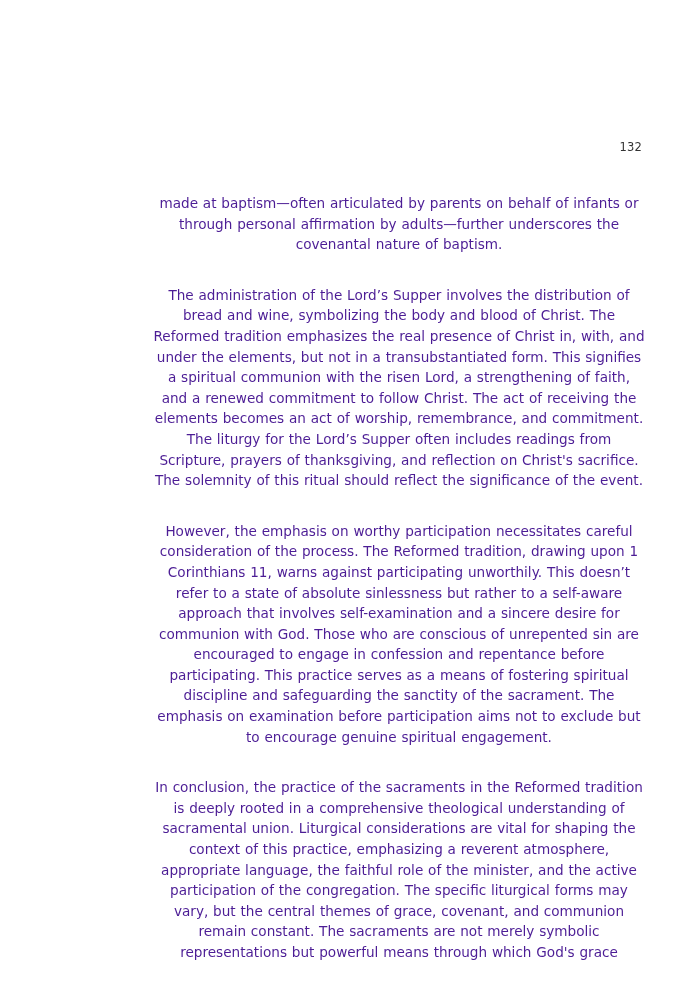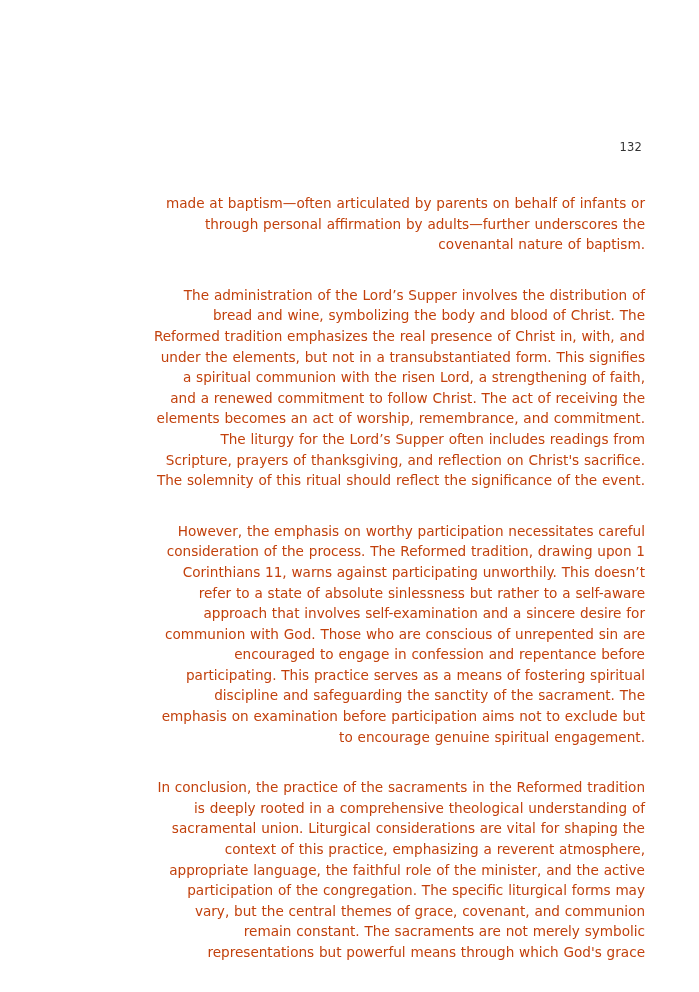--- a/index.html
+++ b/index.html
@@ -20,24 +20,24 @@
     right: 81px;
     font-size: 11.5px;
     color: #333333;
     letter-spacing: 0.2px;
   }
   .content {
     position: absolute;
     top: 121px;
     left: 81px;
     width: 540px;
-    color: #c2410c;
+    color: #4c1d95;
     font-size: 13.6px;
     line-height: 20.6px;
-    text-align: right;
+    text-align: center;
   }
   .content p {
     margin-bottom: 14px;
     word-spacing: 0.5px;
   }
 </style>
 </head>
 <body>
 
 <div class="page">

